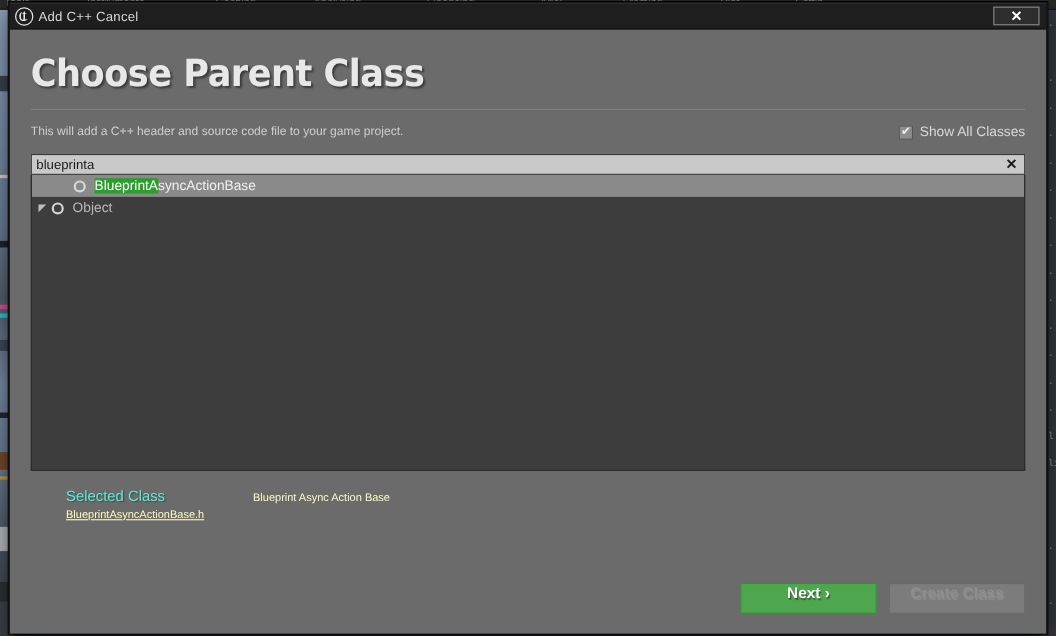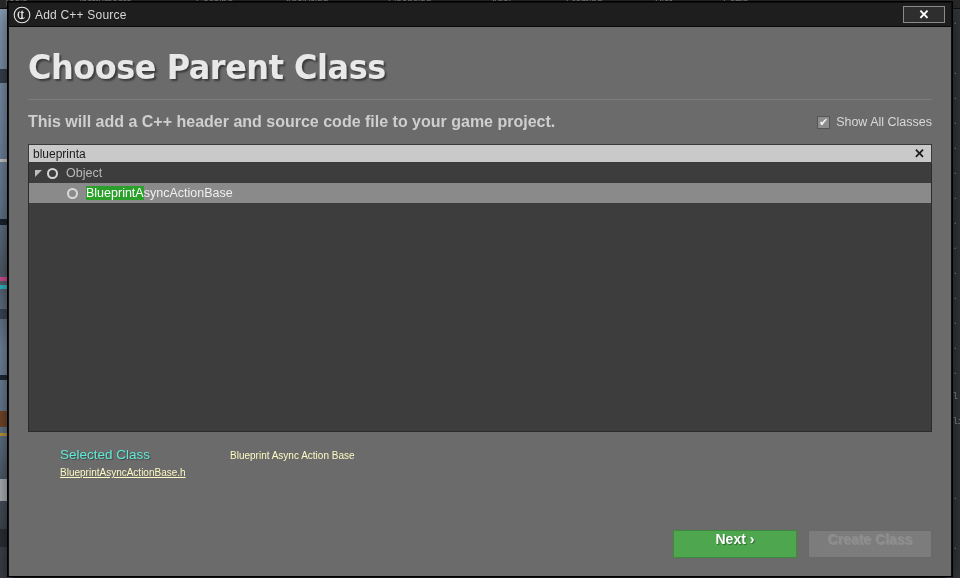--- a/index.html
+++ b/index.html
@@ -91,21 +91,21 @@
   }
   #title-rule {
     margin-top: 12px; height: 1px; width: 100%;
     background: #7e7e7e;
   }
 
   #subtitle-row {
     display: flex; align-items: center; justify-content: space-between;
     margin-top: 13px;
   }
-  #subtitle { font-size: 16px; color: #cfcfcf; font-weight: bold; }
+  #subtitle { font-size: 11px; color: #cfcfcf; }
   #showall { display: flex; align-items: center; gap: 6px; cursor: pointer; }
   #showall-box {
     width: 13px; height: 13px;
     background: #8d8d8d; border: 1px solid #555;
     display: flex; align-items: center; justify-content: center;
     color: #f2f2f2; font-size: 11px; line-height: 1;
   }
   #showall-label { font-size: 12.5px; color: #d8d8d8; }
 
   
@@ -251,21 +251,21 @@
 
 <div id="dialog">
 
   <div id="titlebar">
     <div id="ue-logo">
       <svg width="18" height="18" viewBox="0 0 18 18">
         <path d="M9 1.2 C4.6 1.2 1.2 4.6 1.2 9 C1.2 13.4 4.6 16.8 9 16.8 C13.4 16.8 16.8 13.4 16.8 9 C16.8 4.6 13.4 1.2 9 1.2 Z" fill="none" stroke="#e6e6e6" stroke-width="1.1"></path>
         <path d="M6.6 5.0 C5.3 5.8 4.5 7.2 4.5 8.9 C4.5 11.4 6.3 13.2 8.6 13.2 C10.0 13.2 11.2 12.6 12.1 11.6 L11.6 11.2 C11.2 11.6 10.8 11.8 10.4 11.8 C9.9 11.8 9.7 11.5 9.7 10.9 L9.7 6.8 L11.0 6.8 L11.0 6.1 L9.7 6.1 L9.7 4.3 L8.3 5.0 L8.3 6.1 L7.3 6.1 L7.3 6.8 L8.3 6.8 L8.3 11.3 C8.3 11.8 8.0 12.0 7.6 12.0 C6.6 12.0 6.0 10.7 6.0 9.0 C6.0 7.6 6.3 6.3 6.9 5.2 Z" fill="#e6e6e6"></path>
       </svg>
     </div>
-    <div id="title-text">Add C++ Source</div>
+    <div id="title-text">Add C++ Cancel</div>
     <div id="close-button">✕</div>
   </div>
 
   <div id="dialog-body">
 
     <div id="page-title">Choose Parent Class</div>
     <div id="title-rule"></div>
 
     <div id="subtitle-row">
       <div id="subtitle">This will add a C++ header and source code file to your game project.</div>
@@ -274,38 +274,38 @@
         <div id="showall-label">Show All Classes</div>
       </div>
     </div>
 
     <div id="searchbar">
       <div id="search-value">blueprinta</div>
       <div id="search-clear">✕</div>
     </div>
 
     <div id="tree">
+        <div class="tree-row child">
+          <div class="twisty"></div>
+          <div class="class-dot">
+            <span class="ring"></span>
+          </div>
+          <div class="row-label"><span class="hl">BlueprintA</span>syncActionBase</div>
+        </div>
         <div class="tree-row root">
           <div class="twisty">
             <svg width="9" height="9" viewBox="0 0 9 9">
               <path d="M1 1 L8 1 L1 8 Z" fill="#bdbdbd"></path>
             </svg>
           </div>
           <div class="class-dot">
             <span class="ring"></span>
           </div>
           <div class="row-label">Object</div>
         </div>
-        <div class="tree-row child">
-          <div class="twisty"></div>
-          <div class="class-dot">
-            <span class="ring"></span>
-          </div>
-          <div class="row-label"><span class="hl">BlueprintA</span>syncActionBase</div>
-        </div>
       </div>
 
     <div id="info">
       <div class="info-row">
         <div class="info-key">Selected Class</div>
         <div class="info-val">Blueprint Async Action Base</div>
       </div>
       <div class="info-row">
         <div class="info-val link">BlueprintAsyncActionBase.h</div>
       </div>

